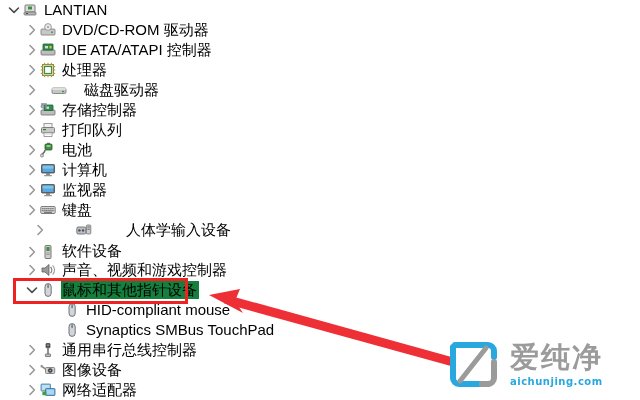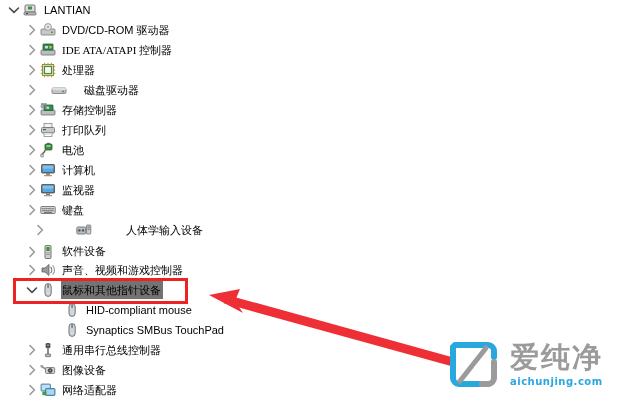--- a/index.html
+++ b/index.html
@@ -45,28 +45,28 @@
   .node-icon {
     width: 16px;
     height: 16px;
     flex: 0 0 16px;
     margin-right: 5px;
     position: relative;
   }
   .node-icon svg { display: block; }
 
   .node-label {
-    font-size: 11px;
+    font-size: 15px;
     color: #000000;
     line-height: 16px;
     padding: 1px 2px 1px 1px;
   }
 
   .tree-row.selected .node-label {
-    background: #737373;
+    background: #15803d;
   }
 
   
   #highlight-rect {
     position: absolute;
     box-sizing: border-box;
     border: 3px solid #ee2222;
     pointer-events: none;
   }
 
@@ -143,21 +143,21 @@
       <span class="node-icon">
         <svg viewBox="0 0 16 16" width="16" height="16">
           <rect x="1" y="7" width="14" height="6" rx="1" fill="#c8c8c8" stroke="#777" stroke-width="0.8"></rect>
           <circle cx="8" cy="5" r="3.4" fill="#e8e8e8" stroke="#888" stroke-width="0.8"></circle>
           <circle cx="8" cy="5" r="1" fill="#9a9a9a"></circle>
           <rect x="11" y="9.5" width="2" height="1.4" fill="#3c9b3c"></rect>
         </svg>
       </span>
       <span class="node-label">DVD/CD-ROM 驱动器</span>
     </div>
-    <div class="tree-row" style="top: 40px; left: 24px; font-family: Liberation Serif, serif;">
+    <div class="tree-row" style="top: 40px; left: 24px;">
       <span class="twisty">
         <svg viewBox="0 0 16 16" width="16" height="16">
           <path d="M6,3.5 L10.4,8 L6,12.5" fill="none" stroke="#9a9a9a" stroke-width="1.6" stroke-linecap="round" stroke-linejoin="round"></path>
         </svg>
       </span>
       <span class="node-icon">
         <svg viewBox="0 0 16 16" width="16" height="16">
           <rect x="1" y="8" width="14" height="5" rx="1" fill="#bdbdbd" stroke="#6f6f6f" stroke-width="0.8"></rect>
           <rect x="3" y="2" width="10" height="6" rx="0.5" fill="#2f8f4f" stroke="#1d5e33" stroke-width="0.8"></rect>
           <rect x="5" y="4" width="3" height="2.4" fill="#d8d8d8"></rect>

